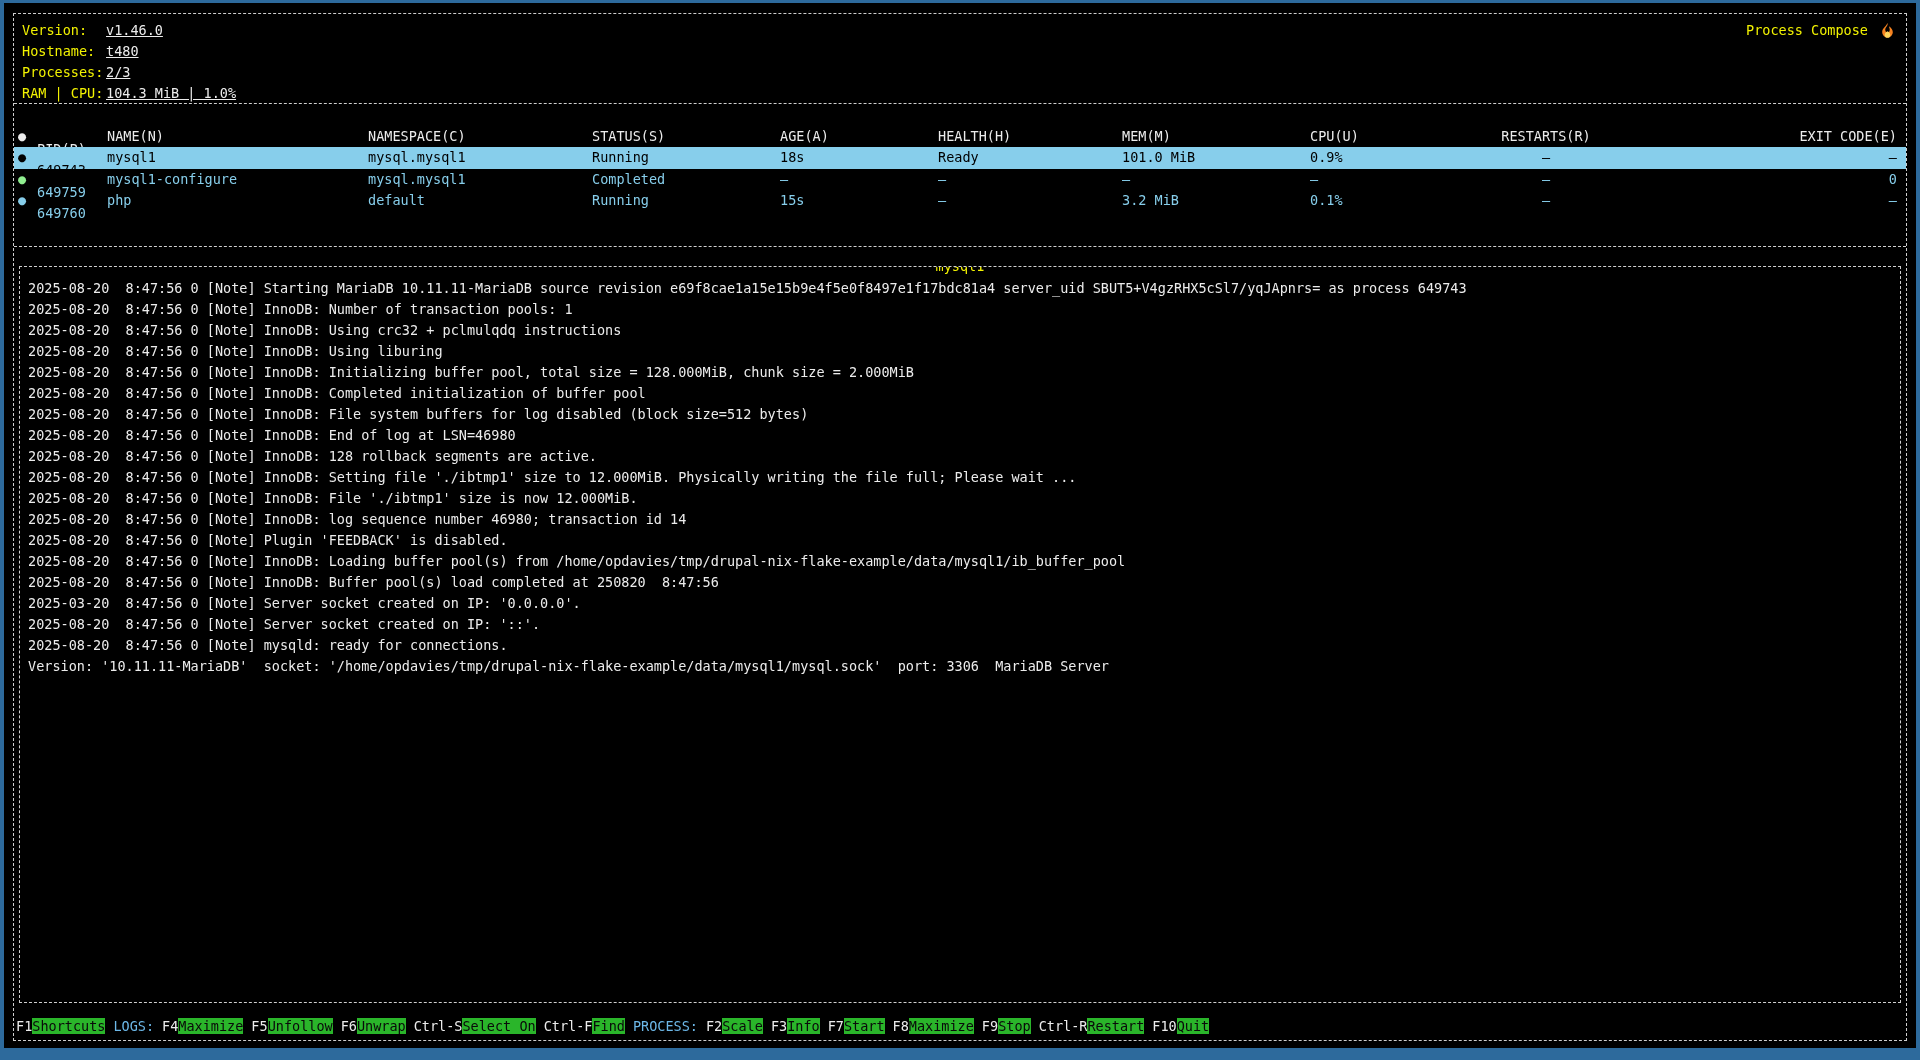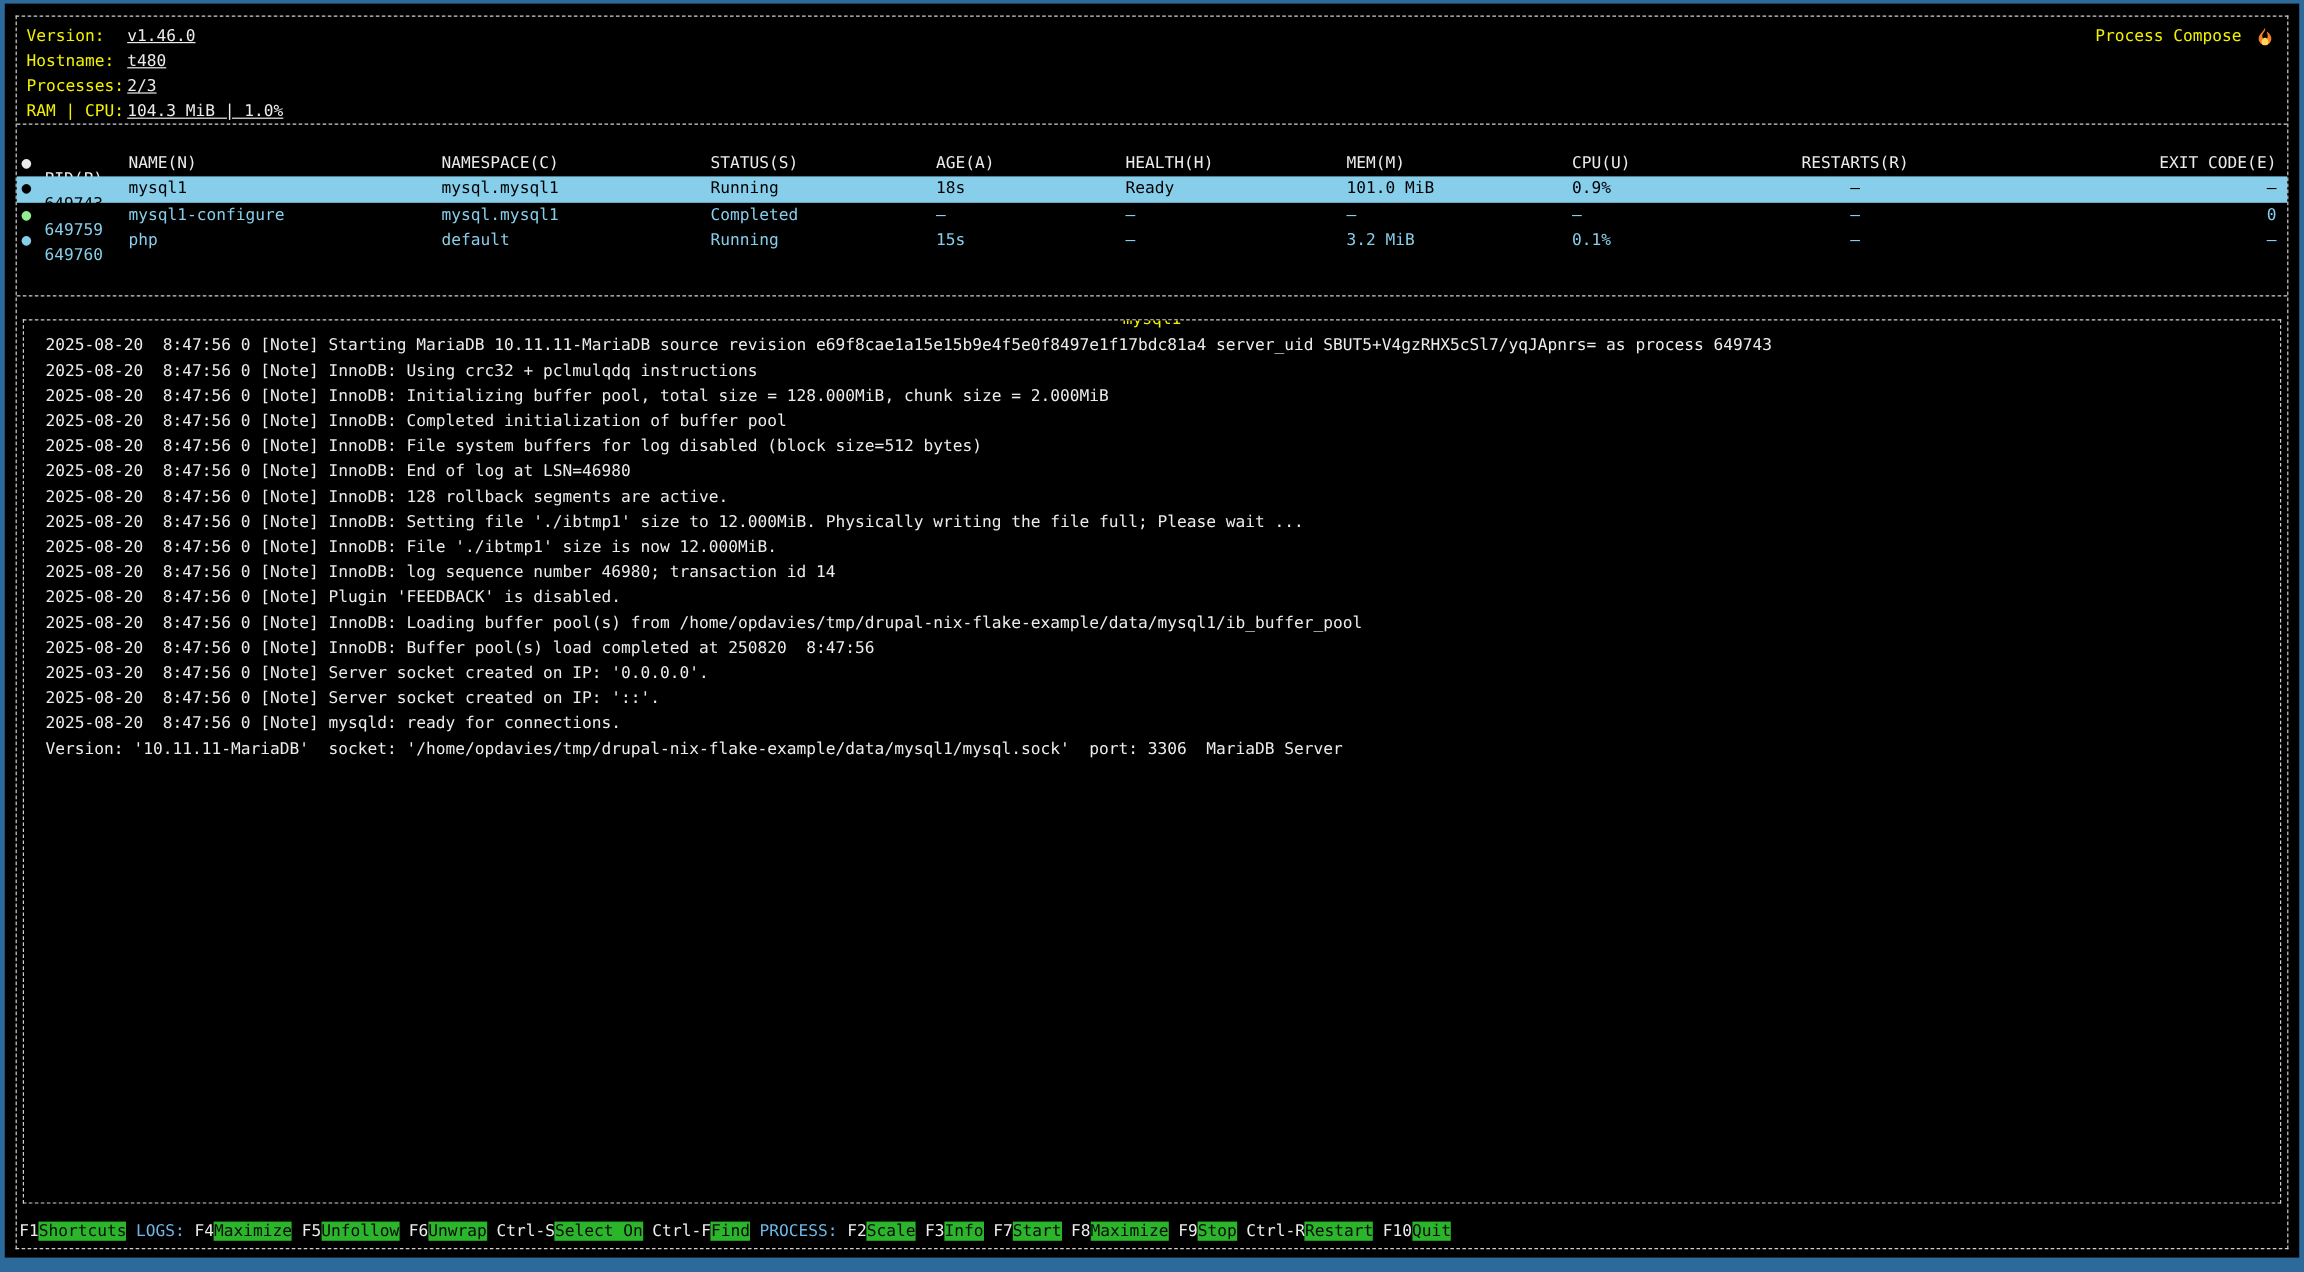--- a/index.html
+++ b/index.html
@@ -72,21 +72,21 @@
     left: 5px; top: 252px;
     width: 1882px; height: 737px;
     border: 1px dashed var(--border);
     overflow: hidden;
   }
   .log-title {
     position: absolute; top: -11px; left: 50%; transform: translateX(-50%);
     background: var(--background); color: var(--yellow);
     height: 21px; line-height: 21px; white-space: pre;
   }
-  .log-lines { position: absolute; left: 18px; top: 11px; right: 2px; }
+  .log-lines { position: absolute; left: 8px; top: 11px; right: 2px; }
   .log-line { height: 21px; line-height: 21px; white-space: pre; color: var(--white); overflow: hidden; }
   
   .footer-bar {
     position: absolute; left: 2px; top: 1002px; width: 1888px;
     height: 21px; line-height: 21px; white-space: pre; overflow: hidden;
   }
   .hotkey { margin-right: 8px; }
   .hotkey .key { color: var(--white); }
   .hotkey .action { background: var(--hotkey-bg); color: var(--hotkey-fg); }
   .footer-section { color: var(--section-label); margin-right: 8px; }
@@ -182,23 +182,25 @@
 
     <div class="sep sep-2"></div>
 
     <div class="log-panel">
       <span class="log-title">mysql1</span>
       <div class="log-lines">
 
           <div class="log-line">2025-08-20  8:47:56 0 [Note] Starting MariaDB 10.11.11-MariaDB source revision e69f8cae1a15e15b9e4f5e0f8497e1f17bdc81a4 server_uid SBUT5+V4gzRHX5cSl7/yqJApnrs= as process 649743</div>
 
 
+          <div class="log-line">2025-08-20  8:47:56 0 [Note] InnoDB: Number of transaction pools: 1</div>
 
           <div class="log-line">2025-08-20  8:47:56 0 [Note] InnoDB: Using crc32 + pclmulqdq instructions</div>
 
+          <div class="log-line">2025-08-20  8:47:56 0 [Note] InnoDB: Using liburing</div>
 
           <div class="log-line">2025-08-20  8:47:56 0 [Note] InnoDB: Initializing buffer pool, total size = 128.000MiB, chunk size = 2.000MiB</div>
 
           <div class="log-line">2025-08-20  8:47:56 0 [Note] InnoDB: Completed initialization of buffer pool</div>
 
           <div class="log-line">2025-08-20  8:47:56 0 [Note] InnoDB: File system buffers for log disabled (block size=512 bytes)</div>
 
           <div class="log-line">2025-08-20  8:47:56 0 [Note] InnoDB: End of log at LSN=46980</div>
 
           <div class="log-line">2025-08-20  8:47:56 0 [Note] InnoDB: 128 rollback segments are active.</div>

